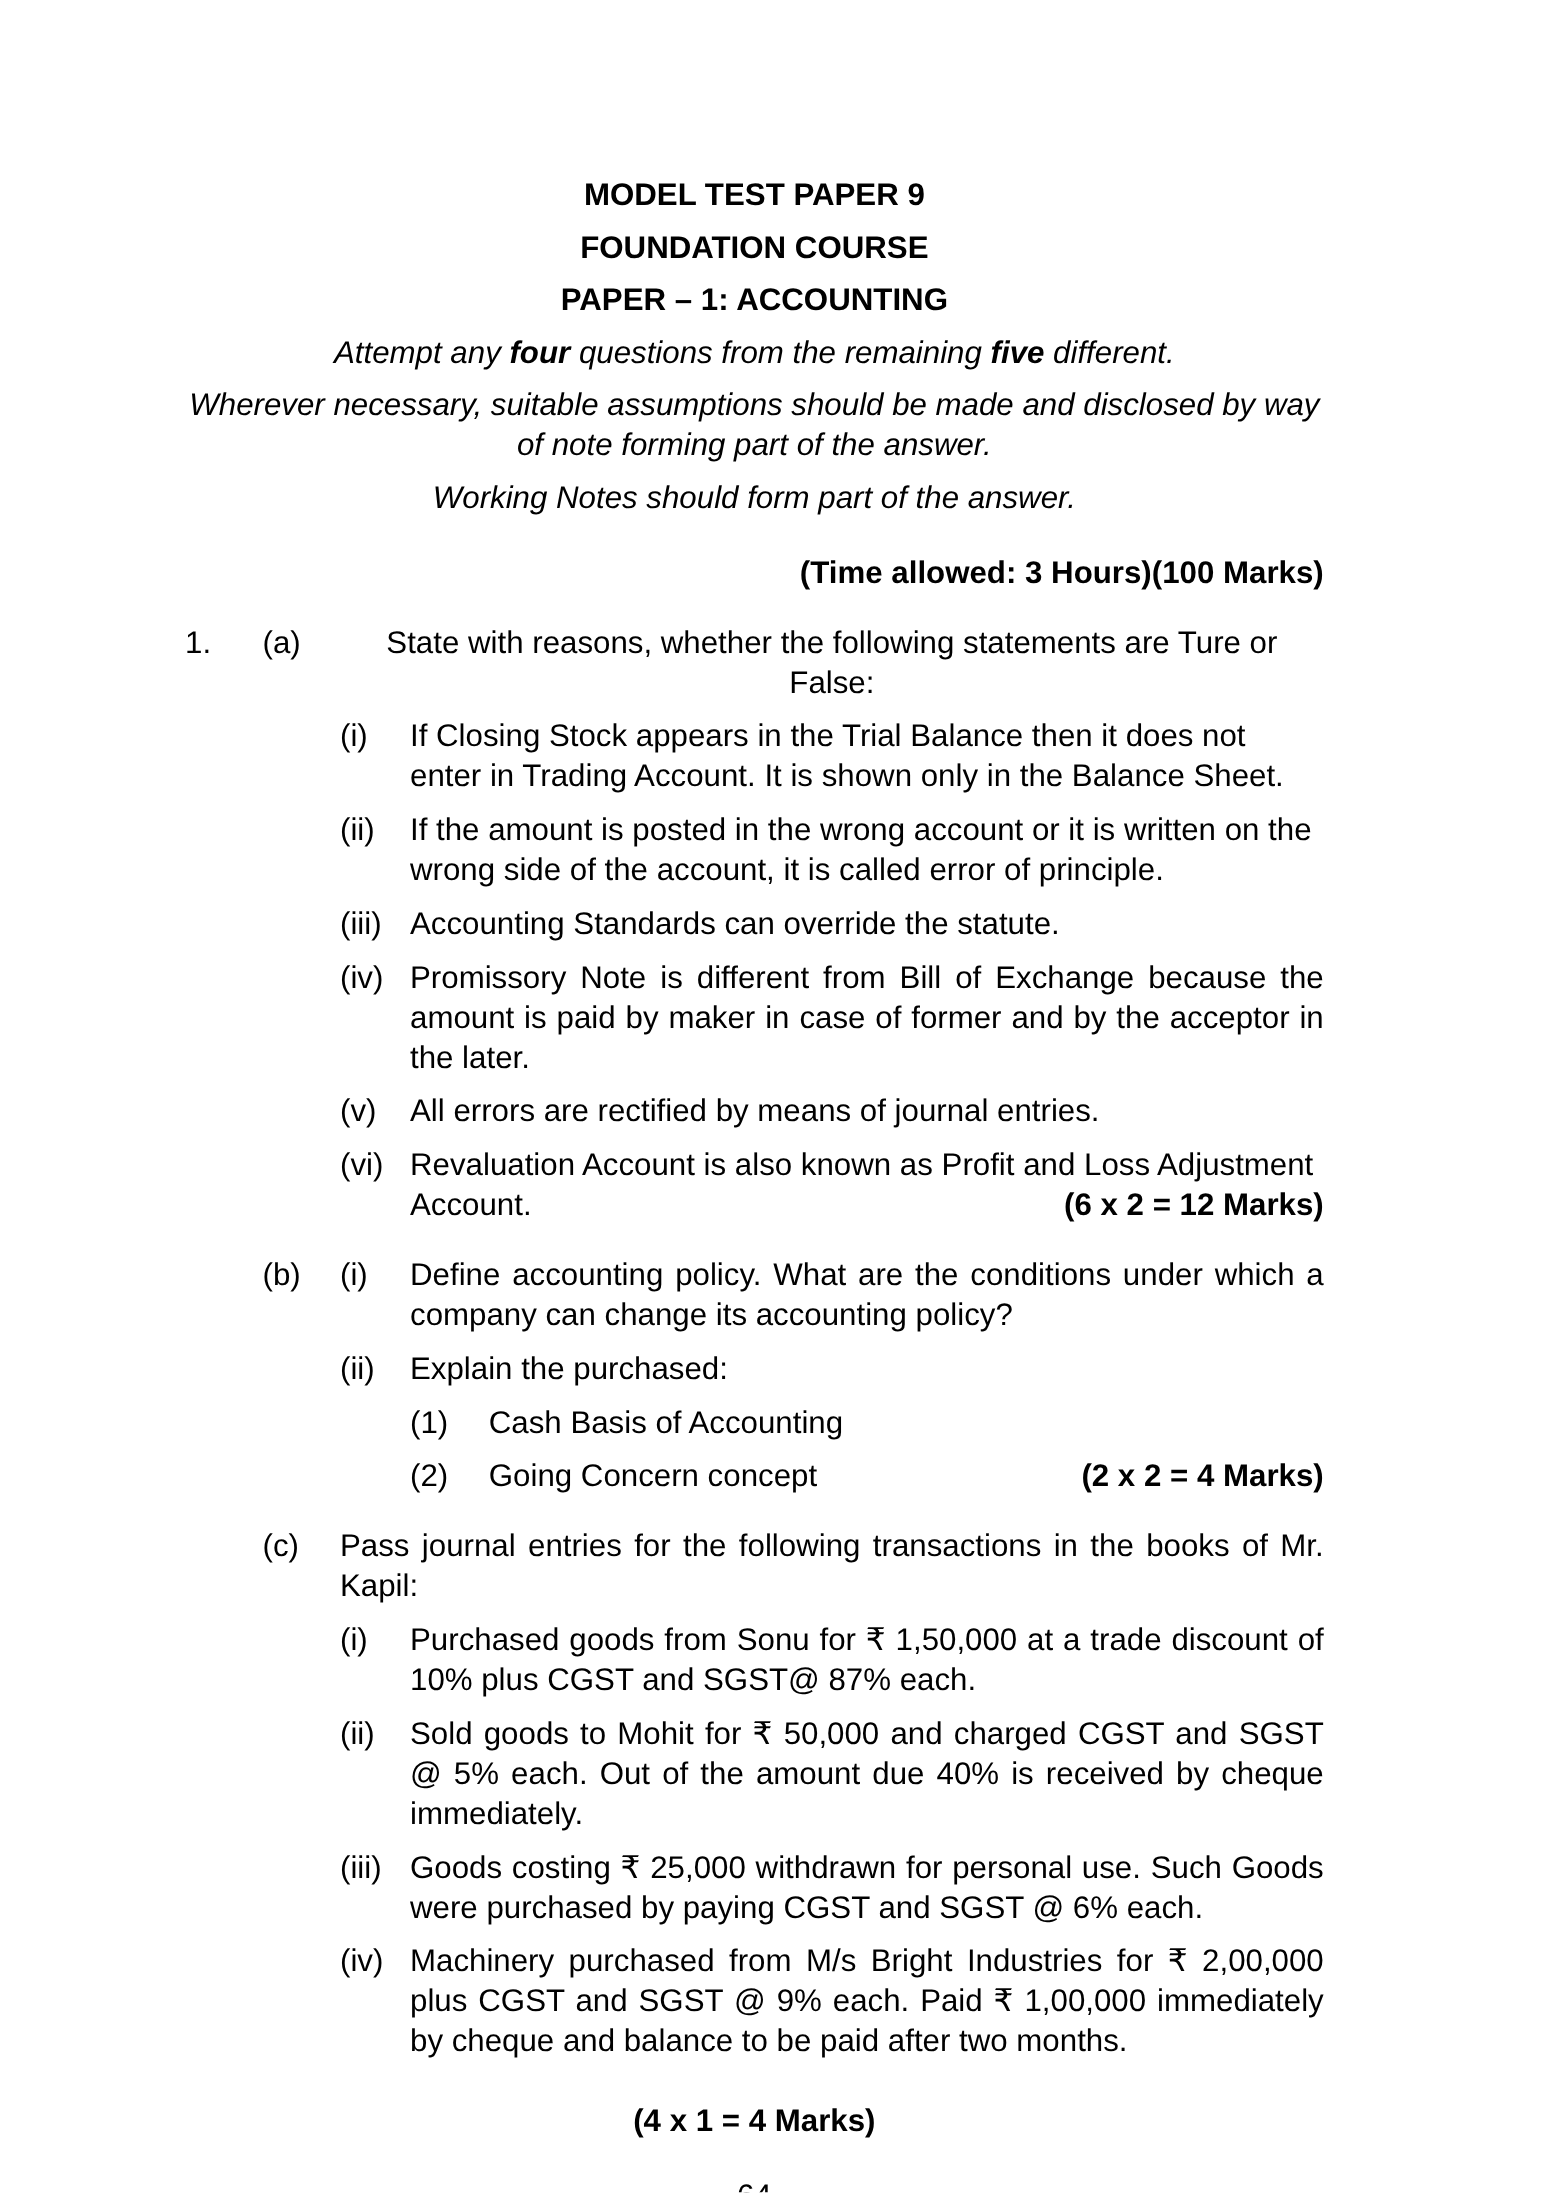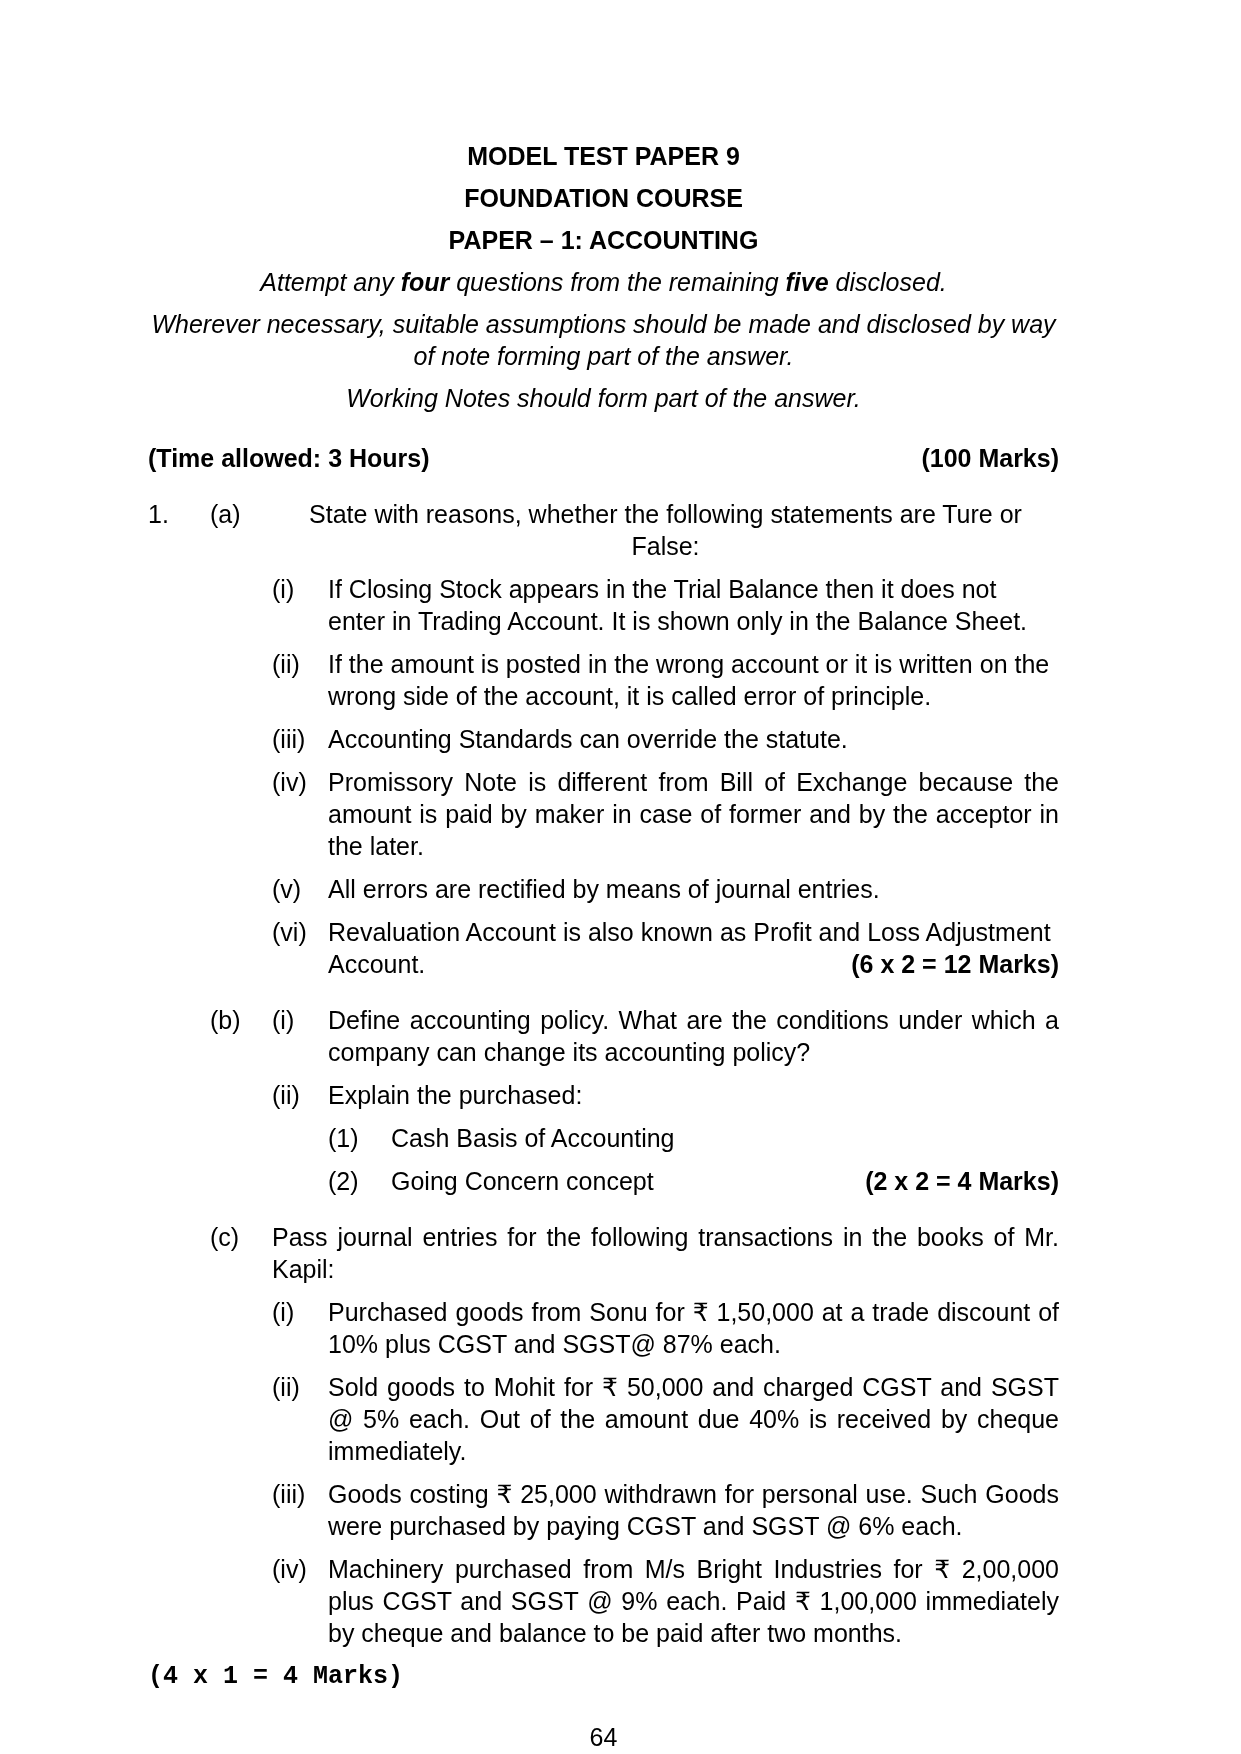--- a/index.html
+++ b/index.html
@@ -20,21 +20,21 @@
     padding: 140px 151px 0 148px;
     overflow: hidden;
   }
   .italic { font-style: italic; }
 
   .head p { margin: 0 0 10px 0; text-align: center; }
   .head .title-line { font-weight: 700; }
 
   .time-row {
     display: flex;
-    justify-content: space-between;
+    justify-content: flex-end;
     font-weight: 700;
     margin-top: 28px;
   }
 
   .q-row {
     display: grid;
     grid-template-columns: 62px 62px 1fr;
     align-items: start;
     margin-top: 24px;
   }
@@ -63,40 +63,39 @@
   .marks {
     position: absolute;
     right: 0;
     bottom: 0;
     font-weight: 700;
     font-style: normal;
     white-space: nowrap;
   }
 
   .marks-line {
-    text-align: left;
+    text-align: center;
     font-weight: 700;
-    margin-top: 12px;
-    font-family: Liberation Mono, monospace;
+    margin-top: 32px;
   }
   .page-number {
     text-align: center;
     margin-top: 28px;
   }
 </style>
 </head>
 <body>
 
 <div class="page">
 
   <div class="head">
     <p class="title-line">MODEL TEST PAPER 9</p>
     <p class="title-line">FOUNDATION COURSE</p>
     <p class="title-line">PAPER – 1: ACCOUNTING</p>
-    <p class="italic"><span>Attempt any </span><b>four</b><span> questions from the remaining </span><b>five</b><span> disclosed.</span></p>
+    <p class="italic"><span>Attempt any </span><b>four</b><span> questions from the remaining </span><b>five</b><span> different.</span></p>
     <p class="italic">Wherever necessary, suitable assumptions should be made and disclosed by way of note forming part of the answer.</p>
     <p class="italic">Working Notes should form part of the answer.</p>
   </div>
 
   <div class="time-row">
     <span>(Time allowed: 3 Hours)</span>
     <span>(100 Marks)</span>
   </div>
 
   <div class="q-row">

